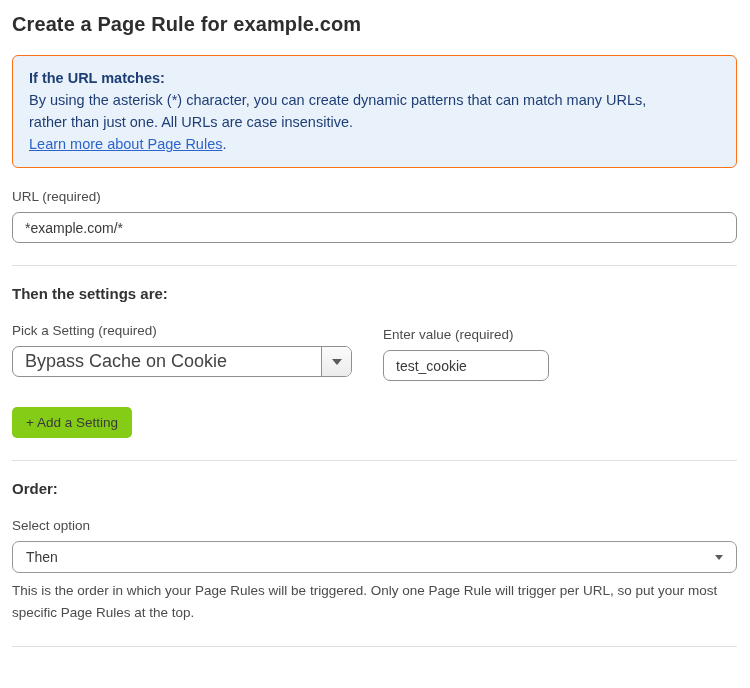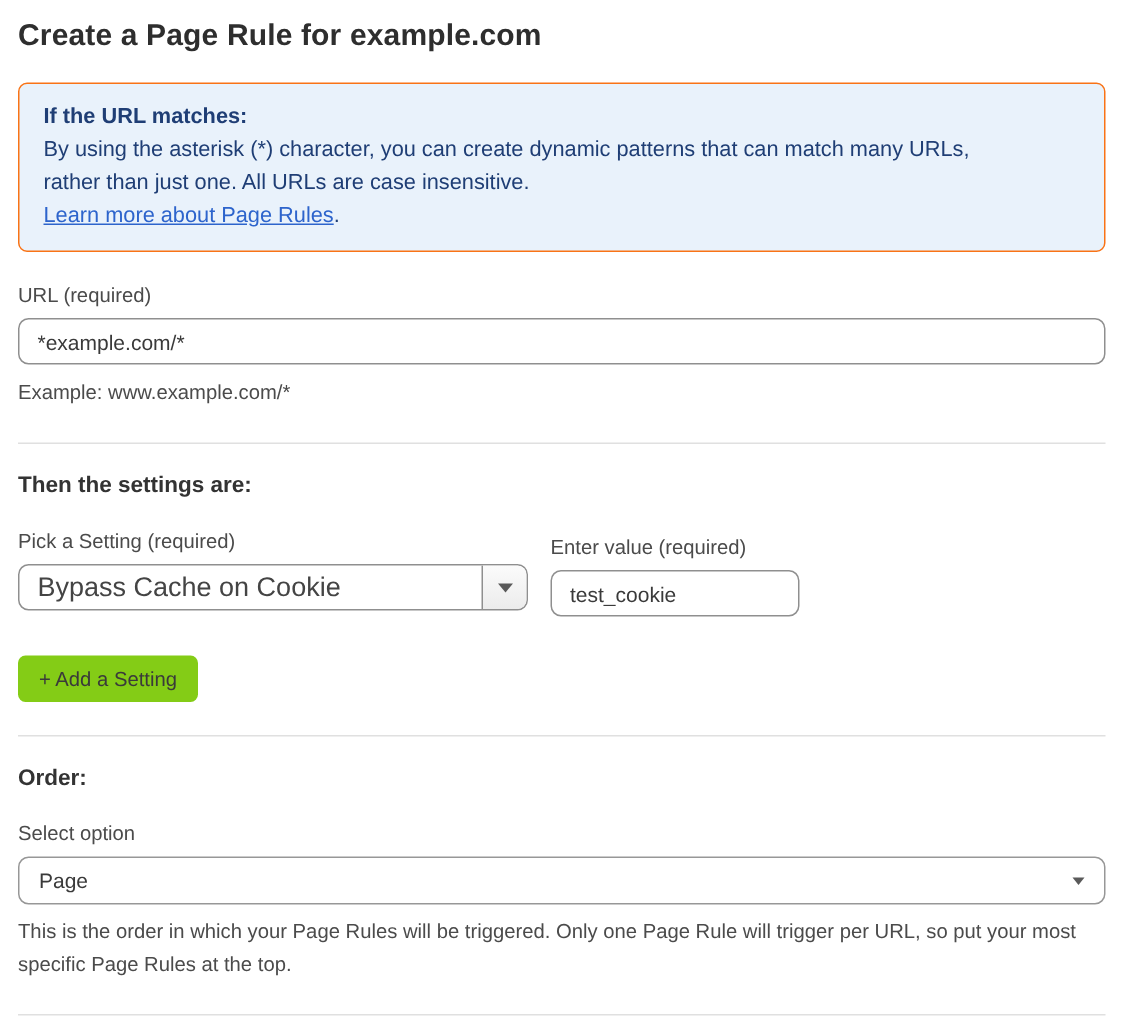--- a/index.html
+++ b/index.html
@@ -68,21 +68,21 @@
     margin-top: 22px;
   }
 
   h2.section-heading {
     font-size: 15px;
     font-weight: bold;
     color: #333;
     margin-top: 19px;
   }
 
-  .settings-row { display: flex; align-items: flex-start; }
+  .settings-row { display: flex; align-items: flex-start; gap: 16px; }
   .col-left { width: 340px; }
   .col-right { margin-left: 15px; padding-top: 7px; }
 
   .custom-select {
     margin-top: 8px;
     width: 340px;
     height: 31px;
     border: 1px solid #8f8f8f;
     border-radius: 7px;
     background: #fff;
@@ -157,21 +157,20 @@
   <h1 class="page-title">Create a Page Rule for example.com</h1>
 
   <div class="info-box">
     <div class="info-heading">If the URL matches:</div>
     <div class="info-body">By using the asterisk (*) character, you can create dynamic patterns that can match many URLs, rather than just one. All URLs are case insensitive.</div>
     <div class="info-link-line"><a class="info-link">Learn more about Page Rules</a><span class="info-period">.</span></div>
   </div>
 
   <div class="field-label">URL (required)</div>
   <input class="text-input url-input" type="text" value="*example.com/*" style="">
-  <div class="helper-text">Example: www.example.com/*</div>
 
   <hr class="divider">
 
   <h2 class="section-heading">Then the settings are:</h2>
 
   <div class="settings-row">
     <div class="col-left">
       <div class="field-label">Pick a Setting (required)</div>
       <div class="custom-select">
         <span class="select-value">Bypass Cache on Cookie</span>
@@ -187,21 +186,21 @@
   </div>
 
   <button class="btn btn-gray add-setting">+ Add a Setting</button>
 
   <hr class="divider">
 
   <h2 class="section-heading">Order:</h2>
 
   <div class="field-label">Select option</div>
   <div class="order-select">
-    <span>Page</span>
+    <span>Then</span>
     <span class="triangle-down triangle-sm"></span>
   </div>
   <div class="helper-text order-help">This is the order in which your Page Rules will be triggered. Only one Page Rule will trigger per URL, so put your most specific Page Rules at the top.</div>
 
   <hr class="divider">
 
   
 
 </div>
 

